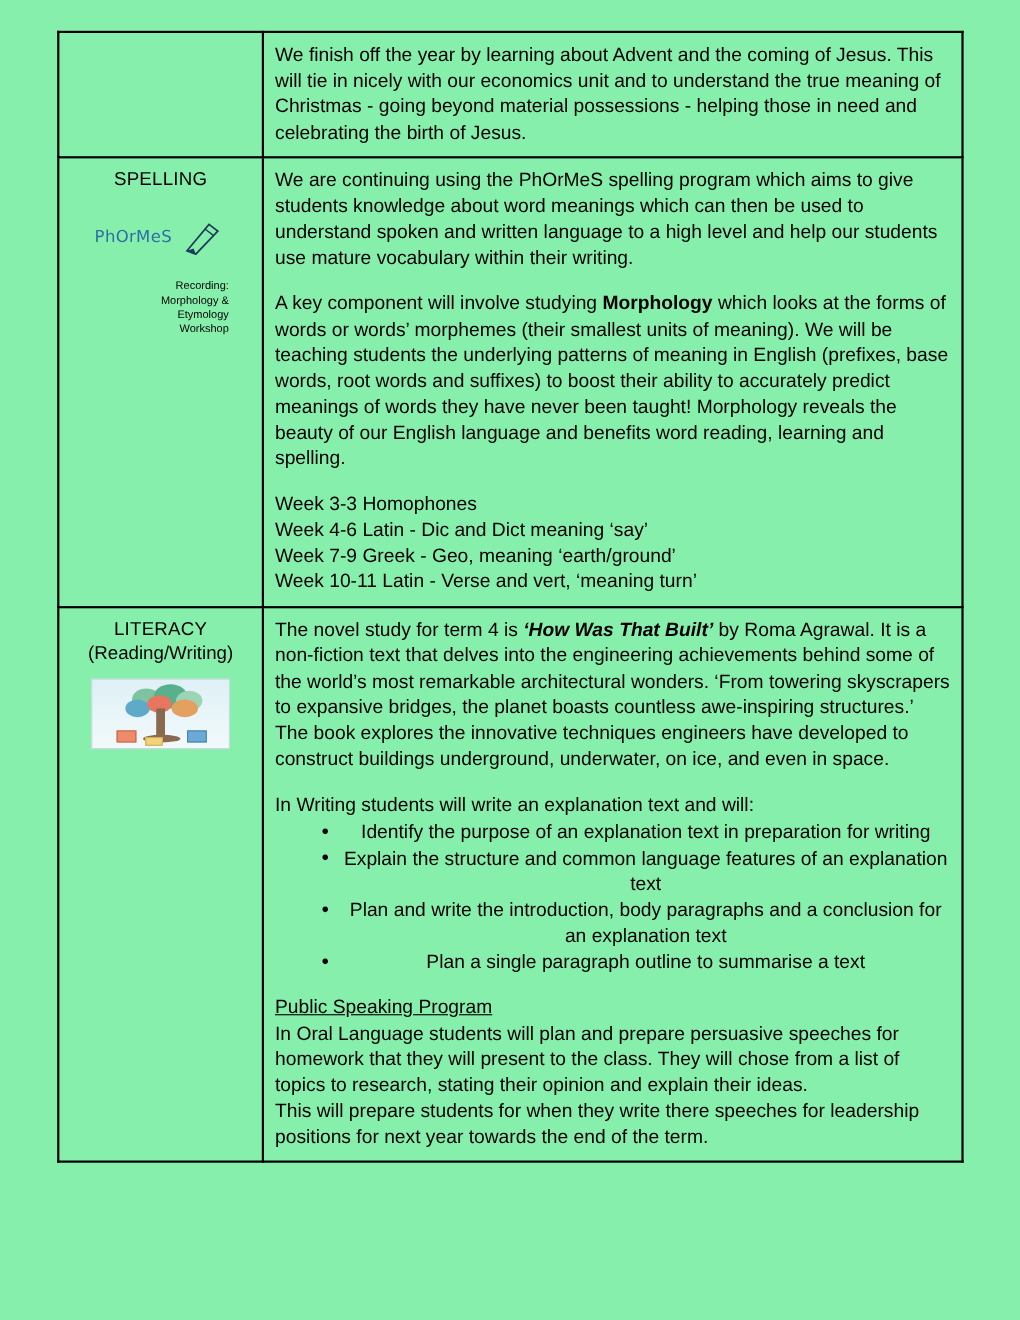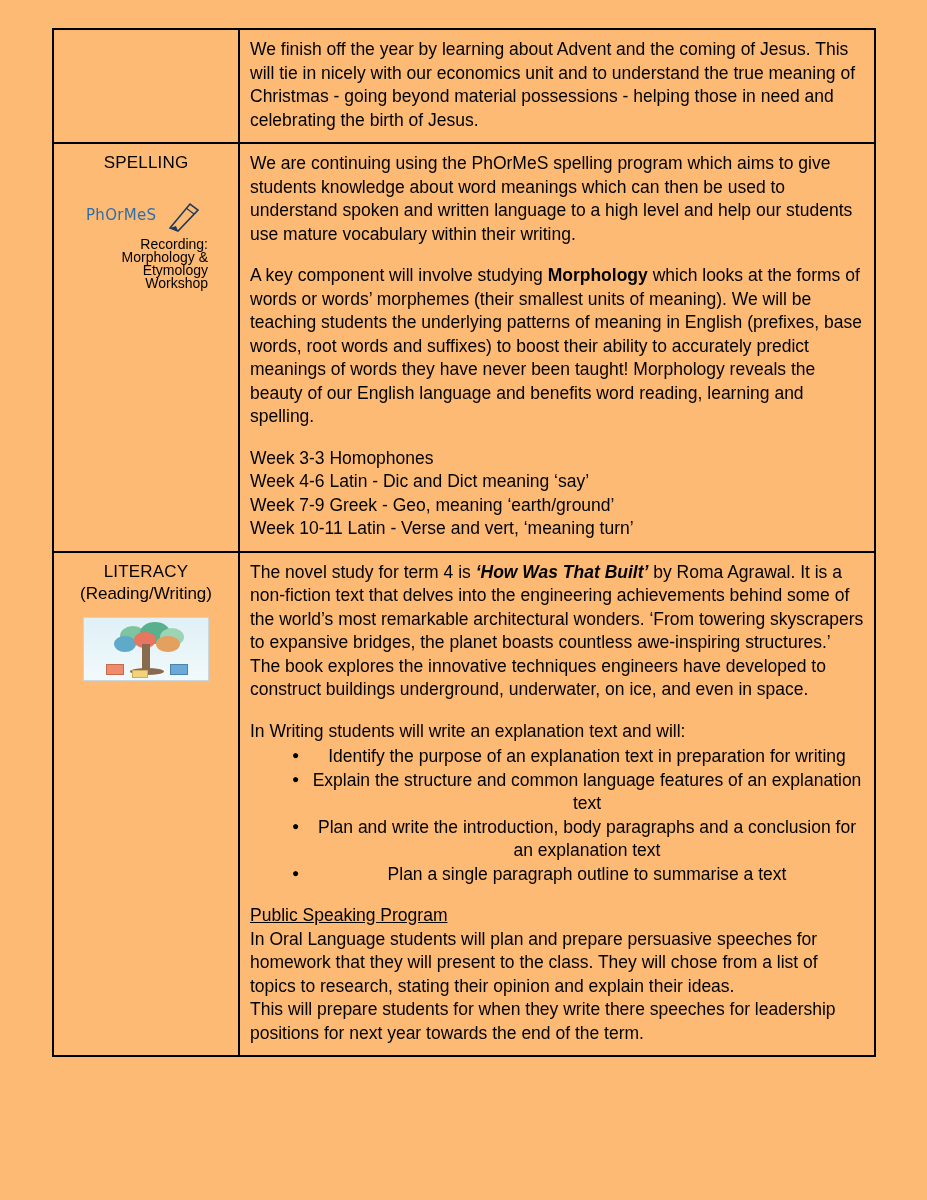--- a/index.html
+++ b/index.html
@@ -11,21 +11,21 @@
     width: 927px;
     height: 1200px;
     font-family: "Liberation Sans", sans-serif;
     color: #000000;
     overflow: hidden;
   }
   .page {
     position: relative;
     width: 927px;
     height: 1200px;
-    background: #fdba74;
+    background: #86efac;
   }
   table.curriculum {
     position: absolute;
     left: 52px;
     top: 28px;
     width: 822px;
     border-collapse: collapse;
     table-layout: fixed;
   }
   table.curriculum td {
@@ -107,22 +107,22 @@
     top: 6px;
   }
   .phormes-pen {
     position: absolute;
     right: 6px;
     top: 0px;
     width: 36px;
     height: 32px;
   }
   .phormes-caption {
-    margin-top: 4px;
-    font-size: 14px;
+    margin-top: 20px;
+    font-size: 10px;
     line-height: 13px;
     color: #000000;
   }
 
   
   .tree-image {
     margin: 12px auto 0 auto;
     width: 124px;
     height: 62px;
     border: 1px solid #c8d7de;

